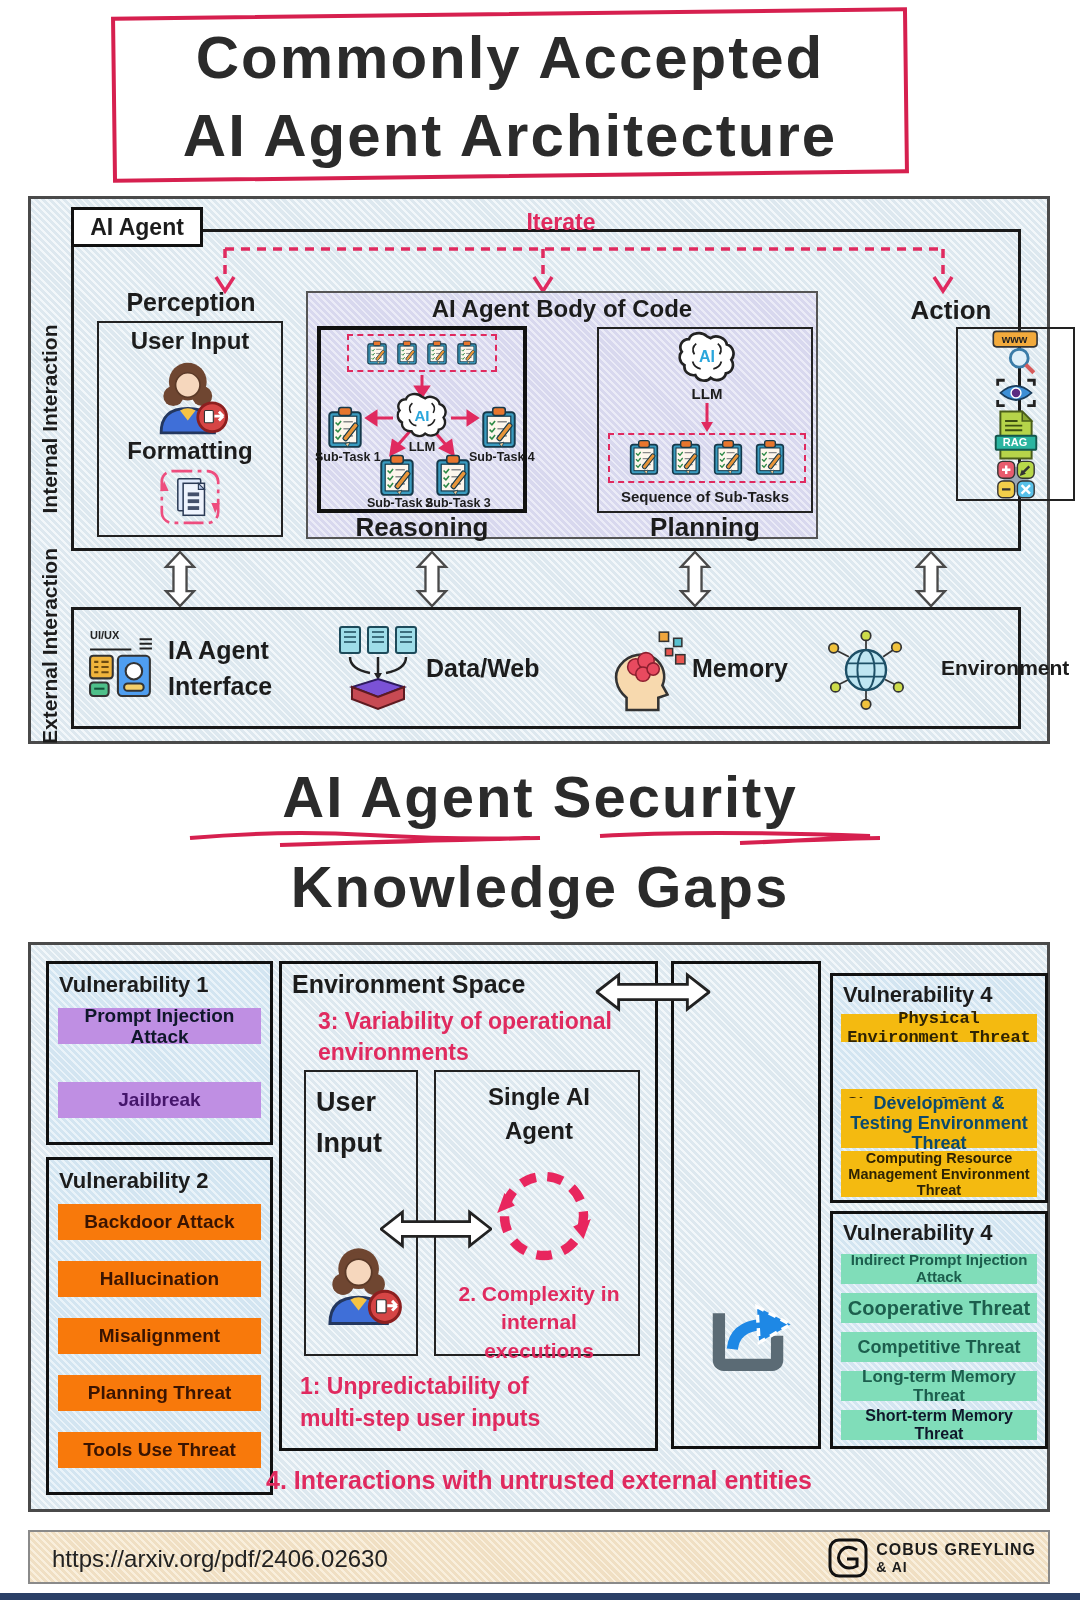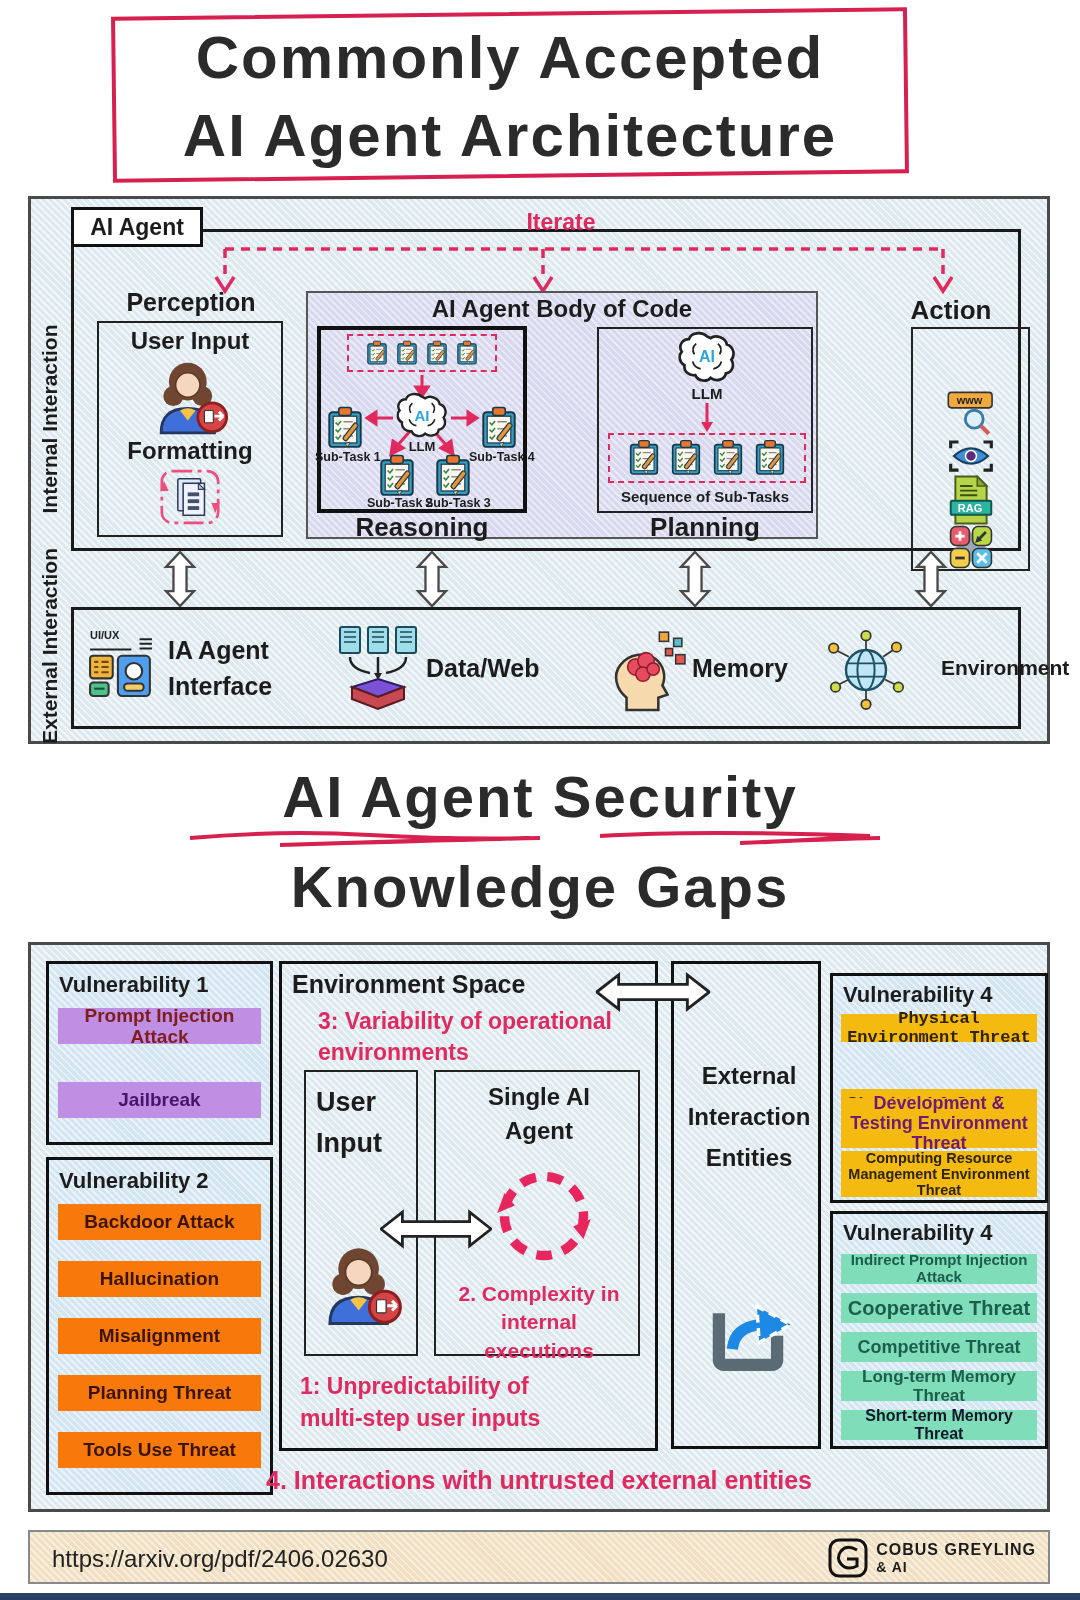--- a/index.html
+++ b/index.html
@@ -278,21 +278,21 @@
         <svg width="32" height="38" viewBox="0 0 48 56">
             <use href="#sym-clip"></use>
           </svg>
       </div>
       <div class="abs ctr lbl" style="left:0;top:157px;width:100%;height:20px;font-size:15px;">Sequence of Sub-Tasks</div>
     </div>
     <div class="abs ctr lbl" style="left:289px;top:220px;width:216px;height:28px;font-size:26px;">Planning</div>
   </div>
 
   <div class="abs ctr lbl" style="left:840px;top:96px;width:160px;height:30px;font-size:26px;">Action</div>
-  <div class="abs" style="left:880px;top:128px;width:119px;height:244px;border:2.5px solid #222;display:flex;flex-direction:column;align-items:center;justify-content:flex-end;">
+  <div class="abs" style="left:925px;top:128px;width:119px;height:174px;border:2.5px solid #222;display:flex;flex-direction:column;align-items:center;justify-content:flex-end;">
     <div style="position:relative;">
       <svg width="52" height="47" viewBox="0 0 64 58">
           <use href="#sym-www"></use>
         </svg>
       <div class="abs ctr" style="left:3px;top:2px;width:44px;height:16px;font-size:11px;font-weight:bold;color:#222;">www</div>
     </div>
     <svg width="50" height="38" viewBox="0 0 64 48">
         <use href="#sym-eyescan"></use>
       </svg>
     <div style="position:relative;">
@@ -349,21 +349,21 @@
 <svg class="abs" style="left:180px;top:828px;" width="720" height="22" viewBox="0 0 720 22">
   <path d="M10 10 q90 -8 180 -3 t160 3 q-130 3 -250 7 q160 -5 260 -7" stroke="#d6204f" stroke-width="4" fill="none"></path>
   <path d="M420 8 q100 -6 270 0 q-70 5 -130 7 q90 -4 140 -5" stroke="#d6204f" stroke-width="4" fill="none"></path>
 </svg>
 <div class="abs sketch ctr" style="left:0;top:852px;width:1080px;height:68px;font-size:58px;">Knowledge Gaps</div>
 
 <div class="abs hatchB" style="left:28px;top:942px;width:1022px;height:570px;border:3px solid #4a4a4a;">
 
   <div class="abs hatchV" style="left:15px;top:16px;width:227px;height:184px;border:3px solid #111;">
     <div class="abs lbl" style="left:10px;top:8px;font-size:22px;">Vulnerability 1</div>
-    <div class="abs bar" style="left:9px;top:44px;width:203px;height:36px;background:#bf8fe3;color:#7f1d1d;font-size:19px;">Prompt Injection Attack</div>
+    <div class="abs bar" style="left:9px;top:44px;width:203px;height:36px;background:#bf8fe3;color:#0f172a;font-size:19px;">Prompt Injection Attack</div>
     <div class="abs bar" style="left:9px;top:118px;width:203px;height:36px;background:#bf8fe3;color:#45156b;font-size:19px;">Jailbreak</div>
   </div>
 
   <div class="abs hatchV" style="left:15px;top:212px;width:227px;height:338px;border:3px solid #111;">
     <div class="abs lbl" style="left:10px;top:8px;font-size:22px;">Vulnerability 2</div>
     <div class="abs bar" style="left:9px;top:44px;width:203px;height:36px;background:#f8790b;color:#3a1402;font-size:19px;">Backdoor Attack</div>
     <div class="abs bar" style="left:9px;top:101px;width:203px;height:36px;background:#f8790b;color:#3a1402;font-size:19px;">Hallucination</div>
     <div class="abs bar" style="left:9px;top:158px;width:203px;height:36px;background:#f8790b;color:#3a1402;font-size:19px;">Misalignment</div>
     <div class="abs bar" style="left:9px;top:215px;width:203px;height:36px;background:#f8790b;color:#3a1402;font-size:19px;">Planning Threat</div>
     <div class="abs bar" style="left:9px;top:272px;width:203px;height:36px;background:#f8790b;color:#3a1402;font-size:19px;">Tools Use Threat</div>
@@ -389,31 +389,30 @@
         <use href="#sym-harrow"></use>
       </svg>
     <div class="abs pink" style="left:18px;top:406px;width:270px;font-size:23px;line-height:1.4;">1: Unpredictability of multi-step user inputs</div>
   </div>
 
   <svg class="abs" style="left:563px;top:26px;z-index:5;" width="118" height="42" viewBox="0 0 120 44">
       <use href="#sym-harrow"></use>
     </svg>
 
   <div class="abs" style="left:640px;top:16px;width:150px;height:488px;border:3px solid #111;">
-    <div class="abs ctr lbl" style="left:5px;top:92px;width:140px;font-size:24px;line-height:1.7;">External Interaction Entities</div>
     <svg class="abs" style="left:27px;top:318px;" width="94" height="94" viewBox="0 0 84 84">
         <use href="#sym-export"></use>
       </svg>
   </div>
 
   <div class="abs hatchV" style="left:799px;top:28px;width:218px;height:230px;border:3px solid #111;">
     <div class="abs lbl" style="left:10px;top:6px;font-size:22px;">Vulnerability 4</div>
     <div class="abs bar" style="left:8px;top:38px;width:196px;height:28px;background:#f4ba10;color:#2e2304;font-size:17px;font-family:Liberation Mono, monospace;">Physical Environment Threat</div>
     <div class="abs bar" style="left:8px;top:69px;width:196px;height:50px;background:#f4ba10;color:#2e2304;font-size:18px;margin-top:44px;">Simulated &amp; Sandbox Environment Threat</div>
-    <div class="abs bar" style="left:8px;top:122px;width:196px;height:50px;background:#f4ba10;color:#701a75;font-size:18px;">Development &amp; Testing Environment Threat</div>
+    <div class="abs bar" style="left:8px;top:122px;width:196px;height:50px;background:#f4ba10;color:#0c4a6e;font-size:18px;">Development &amp; Testing Environment Threat</div>
     <div class="abs bar" style="left:8px;top:175px;width:196px;height:46px;background:#f4ba10;color:#2e2304;font-size:14.5px;">Computing Resource Management Environment Threat</div>
   </div>
 
   <div class="abs hatchV" style="left:799px;top:266px;width:218px;height:238px;border:3px solid #111;">
     <div class="abs lbl" style="left:10px;top:6px;font-size:22px;">Vulnerability 4</div>
     <div class="abs bar" style="left:8px;top:40px;width:196px;height:30px;background:#80ddb9;color:#1c5e4d;font-size:15px;">Indirect Prompt Injection Attack</div>
     <div class="abs bar" style="left:8px;top:79px;width:196px;height:30px;background:#80ddb9;color:#1c5e4d;font-size:20px;">Cooperative Threat</div>
     <div class="abs bar" style="left:8px;top:118px;width:196px;height:30px;background:#80ddb9;color:#1c5e4d;font-size:18px;">Competitive Threat</div>
     <div class="abs bar" style="left:8px;top:157px;width:196px;height:30px;background:#80ddb9;color:#1c5e4d;font-size:17px;">Long-term Memory Threat</div>
     <div class="abs bar" style="left:8px;top:196px;width:196px;height:30px;background:#80ddb9;color:#0f172a;font-size:16px;">Short-term Memory Threat</div>

